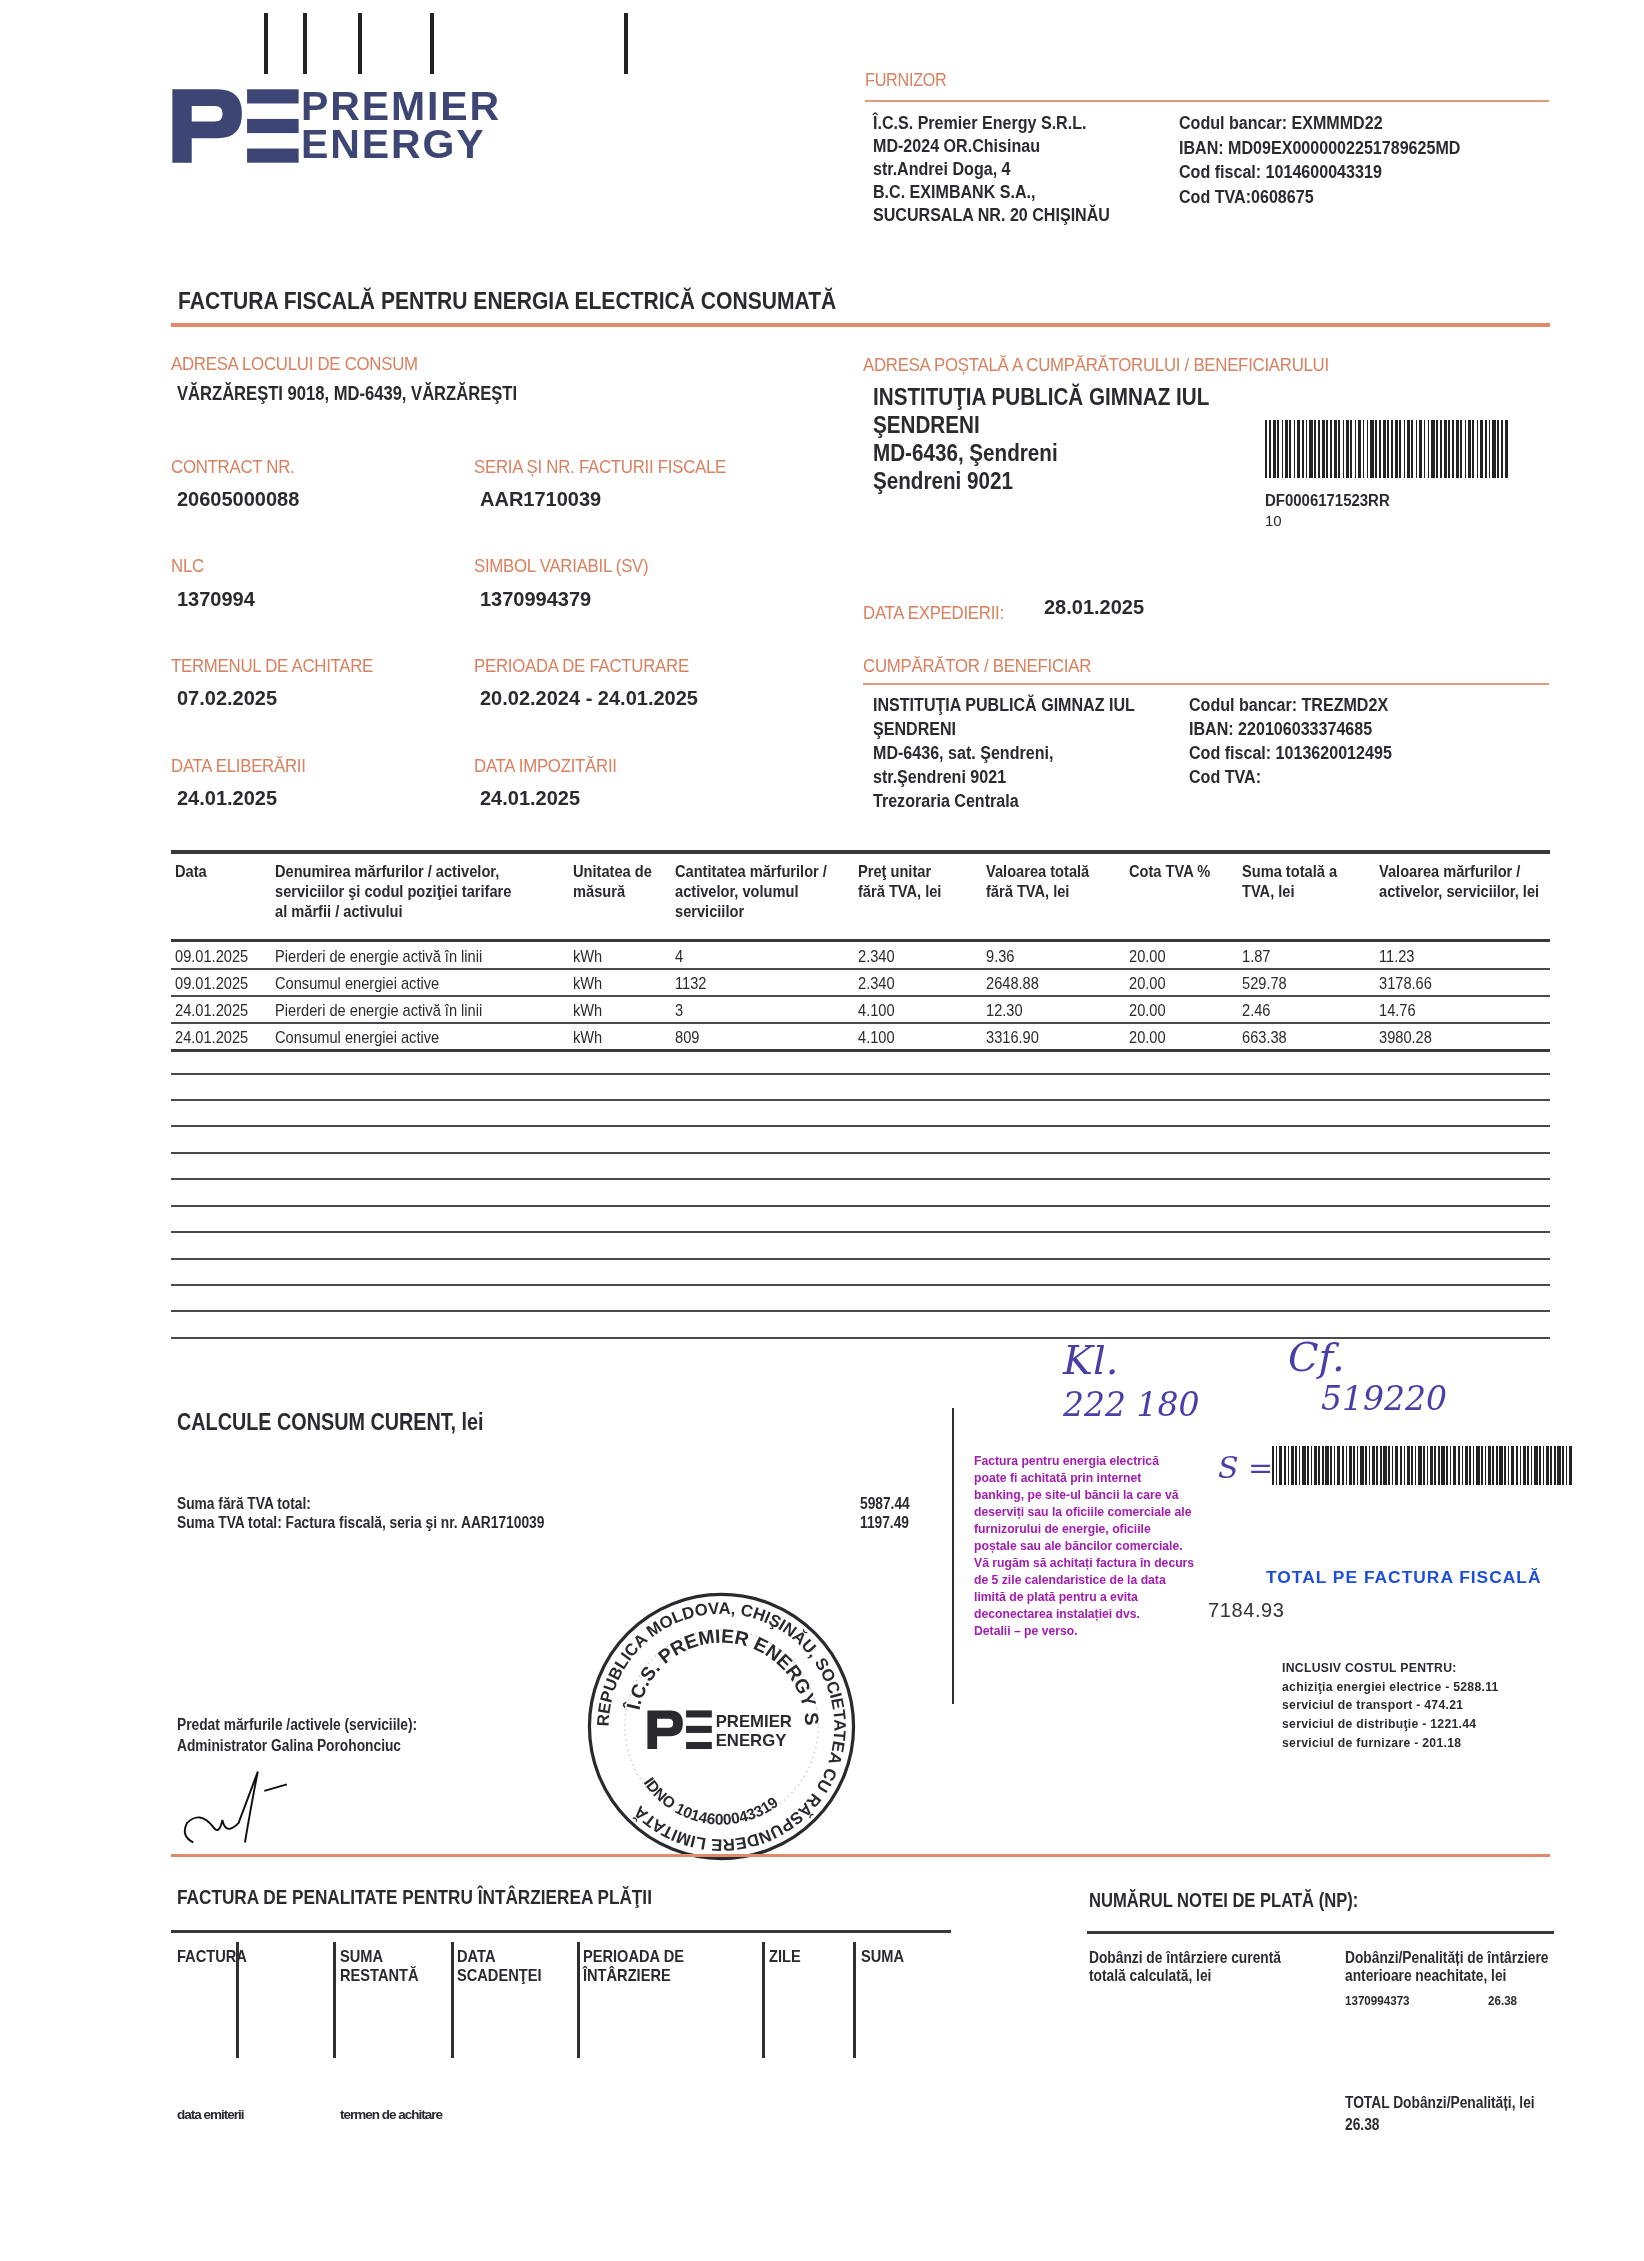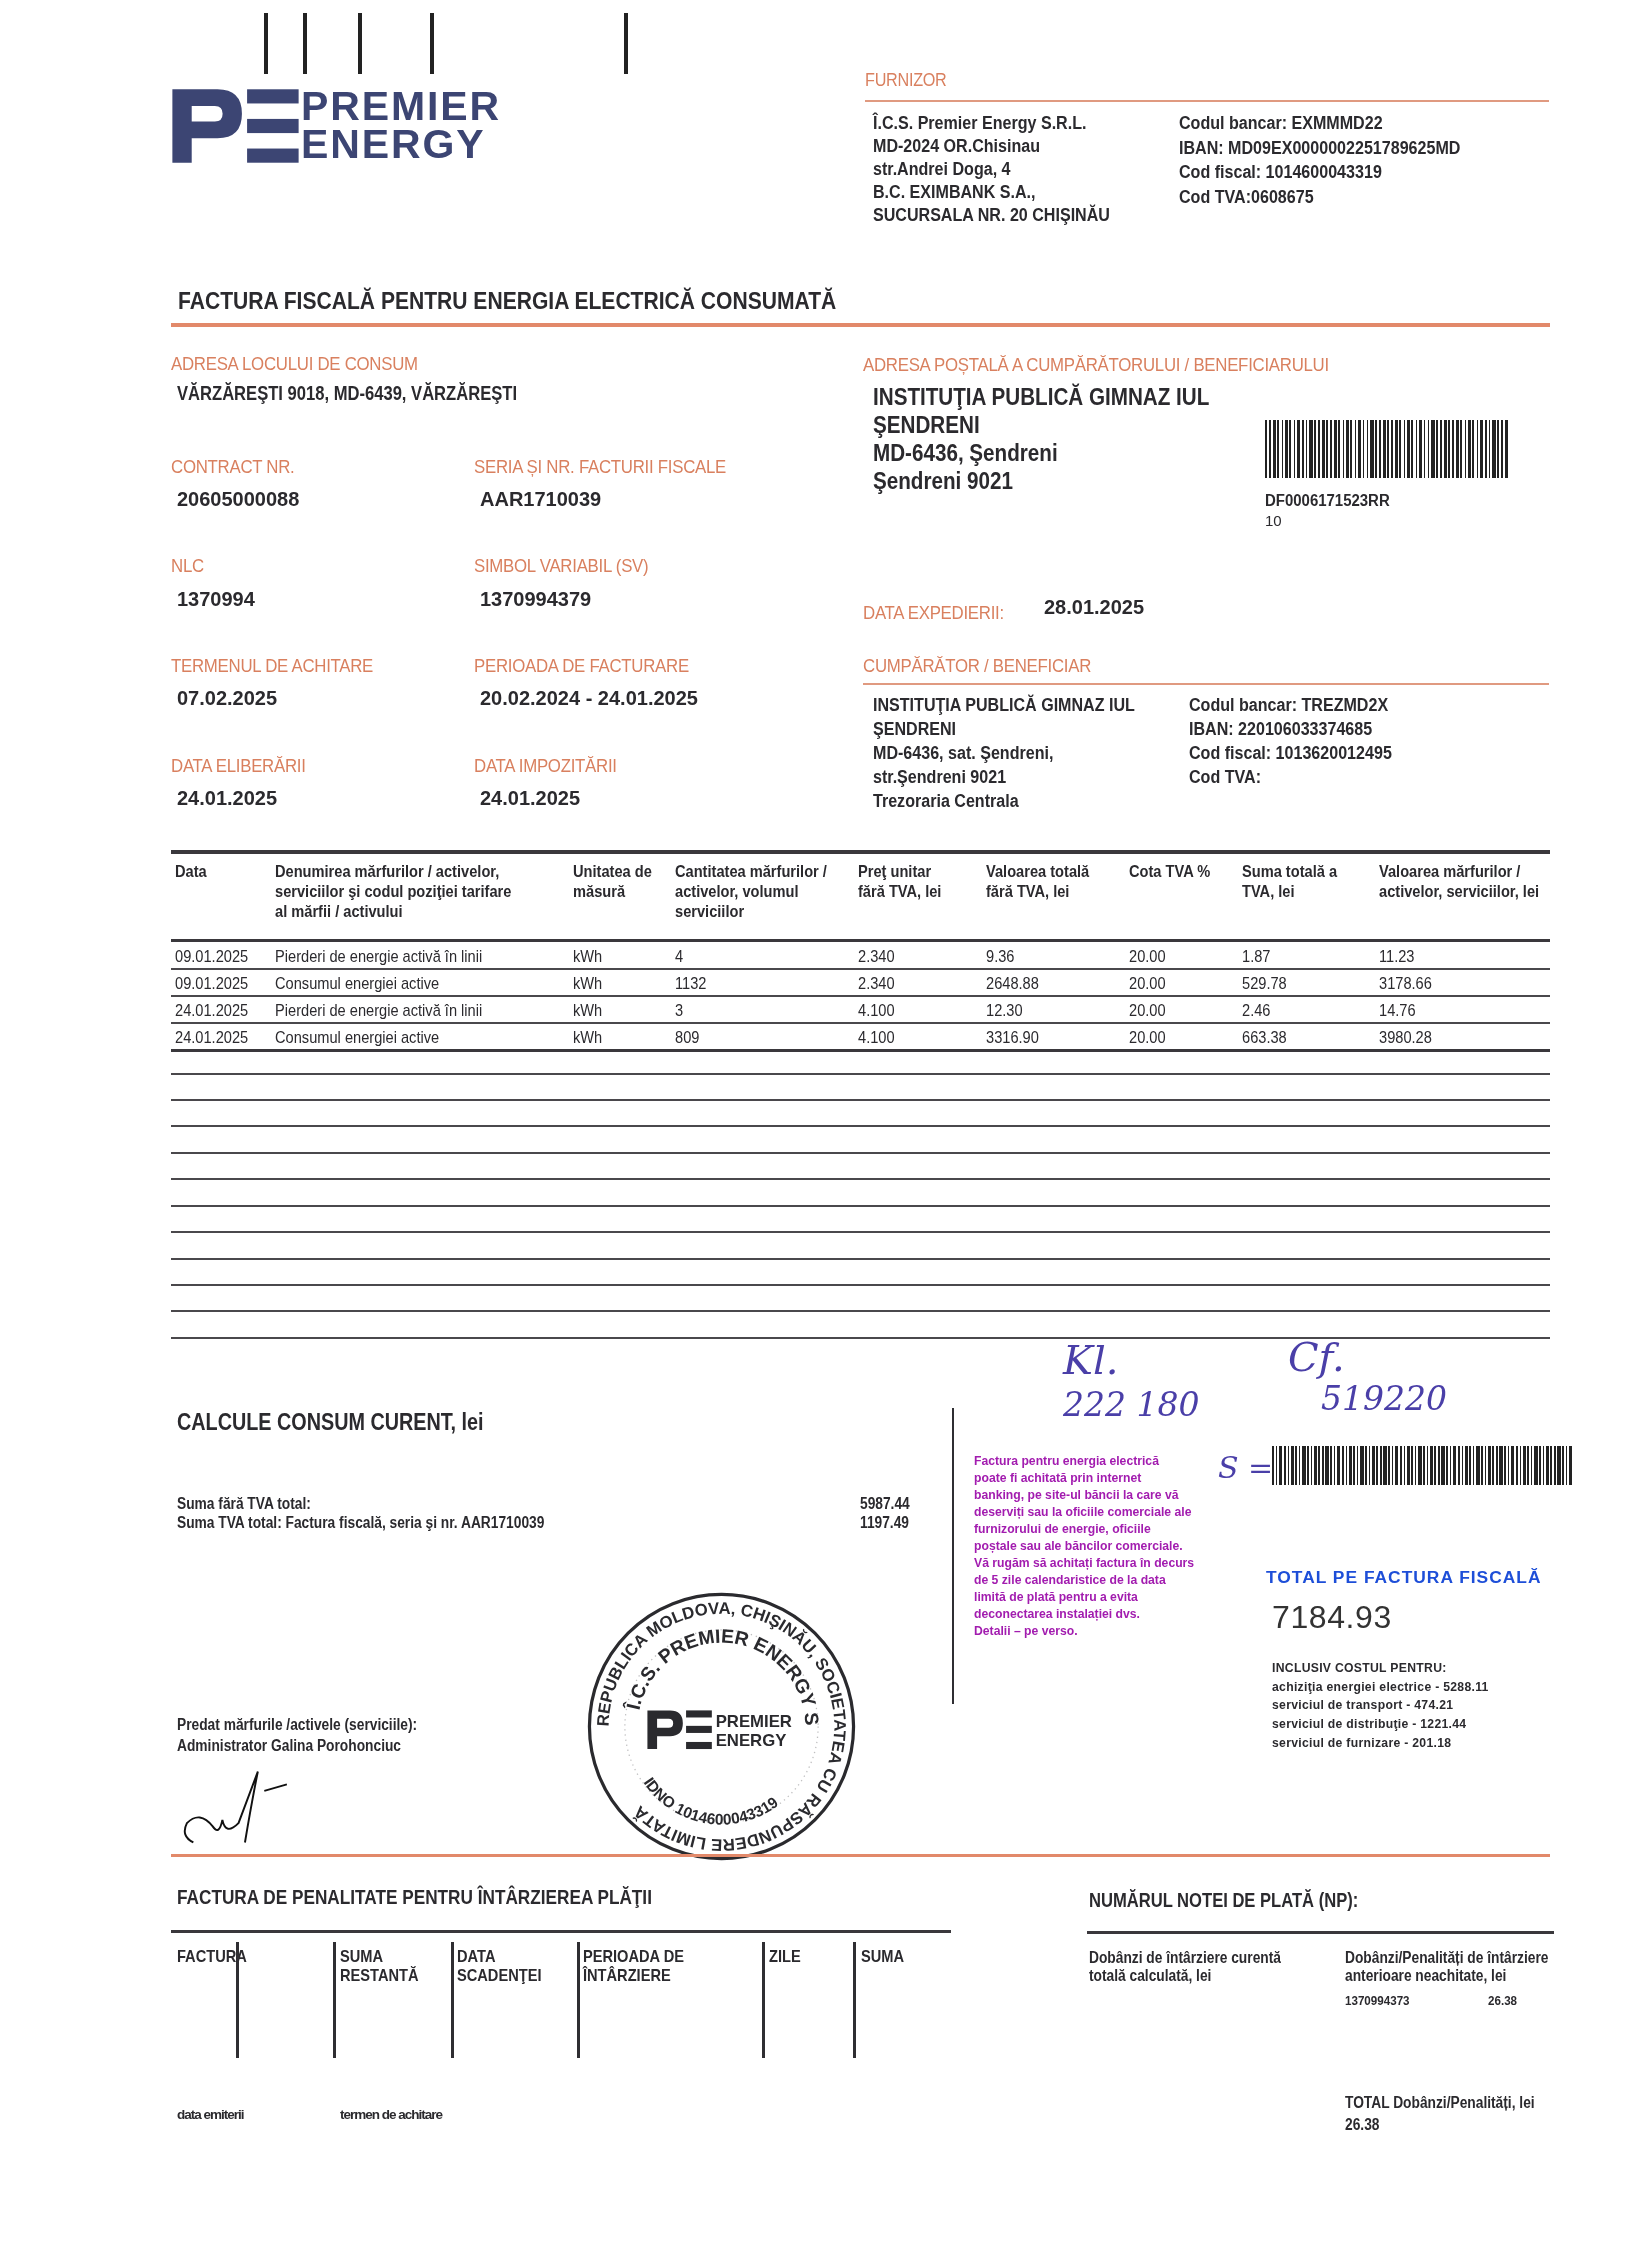--- a/index.html
+++ b/index.html
@@ -22,21 +22,21 @@
   .logo-text { position: absolute; left: 301px; color: #3c4573; font-weight: bold; font-size: 41px; letter-spacing: 1.9px; line-height: 37px; }
 
   
   .supplier-line { font-weight: bold; font-size: 18.7px; line-height: 23px; }
 
   
   .tbl-head { font-weight: bold; font-size: 17px; line-height: 20px; }
   .tbl-cell { font-size: 17px; line-height: 19.3px; }
 
   .notice { color: #a21caf; font-size: 12.2px; line-height: 17px; font-weight: bold; }
-  .incl { font-weight: bold; font-size: 12.2px; line-height: 18.7px; letter-spacing: 0.3px; }
+  .incl { font-weight: bold; font-size: 12.2px; line-height: 18.7px; letter-spacing: 0.3px; margin-left: 10px; }
 
   .pen-head { font-weight: bold; font-size: 17px; line-height: 19.3px; }
   .vline { position: absolute; width: 2.6px; background: #2f2e32; }
 
   .hand { color: #4a3fa8; font-family: "DejaVu Serif", serif; font-style: italic; }
 </style>
 </head>
 <body>
 
 <div class="logo-bars">
@@ -235,21 +235,21 @@
   <div class="notice">de 5 zile calendaristice de la data</div>
   <div class="notice">limită de plată pentru a evita</div>
   <div class="notice">deconectarea instalației dvs.</div>
   <div class="notice">Detalii – pe verso.</div>
 </div>
 
 <div class="abs hand" style="left:1218px;top:1450px;font-size:30px">S =</div>
 <div class="abs" style="left:1272px;top:1446px;width:300px;height:39px;background:repeating-linear-gradient(90deg,#222 0 1.9px,#fff 1.9px 3.9px,#222 3.9px 5.2px,#fff 5.2px 7px,#222 7px 10.3px,#fff 10.3px 11.6px)"></div>
 
 <div class="abs" style="left:1266px;top:1567px;font-size:17.4px;color:#1d4ed8;font-weight:bold;letter-spacing:1px">TOTAL PE FACTURA FISCALĂ</div>
-<div class="abs" style="left:1272px;top:1599px;font-size:32px;color:#333;letter-spacing:0.6px">7184.93</div>
+<div class="abs" style="left:1208px;top:1599px;font-size:20px;color:#333;letter-spacing:0.6px">7184.93</div>
 <div class="abs" style="left:1272px;top:1659px">
   <div class="incl">INCLUSIV COSTUL PENTRU:</div>
   <div class="incl">
     <span>achiziţia energiei electrice -</span>
     <span>5288.11</span>
   </div>
   <div class="incl">
     <span>serviciul de transport -</span>
     <span>474.21</span>
   </div>

